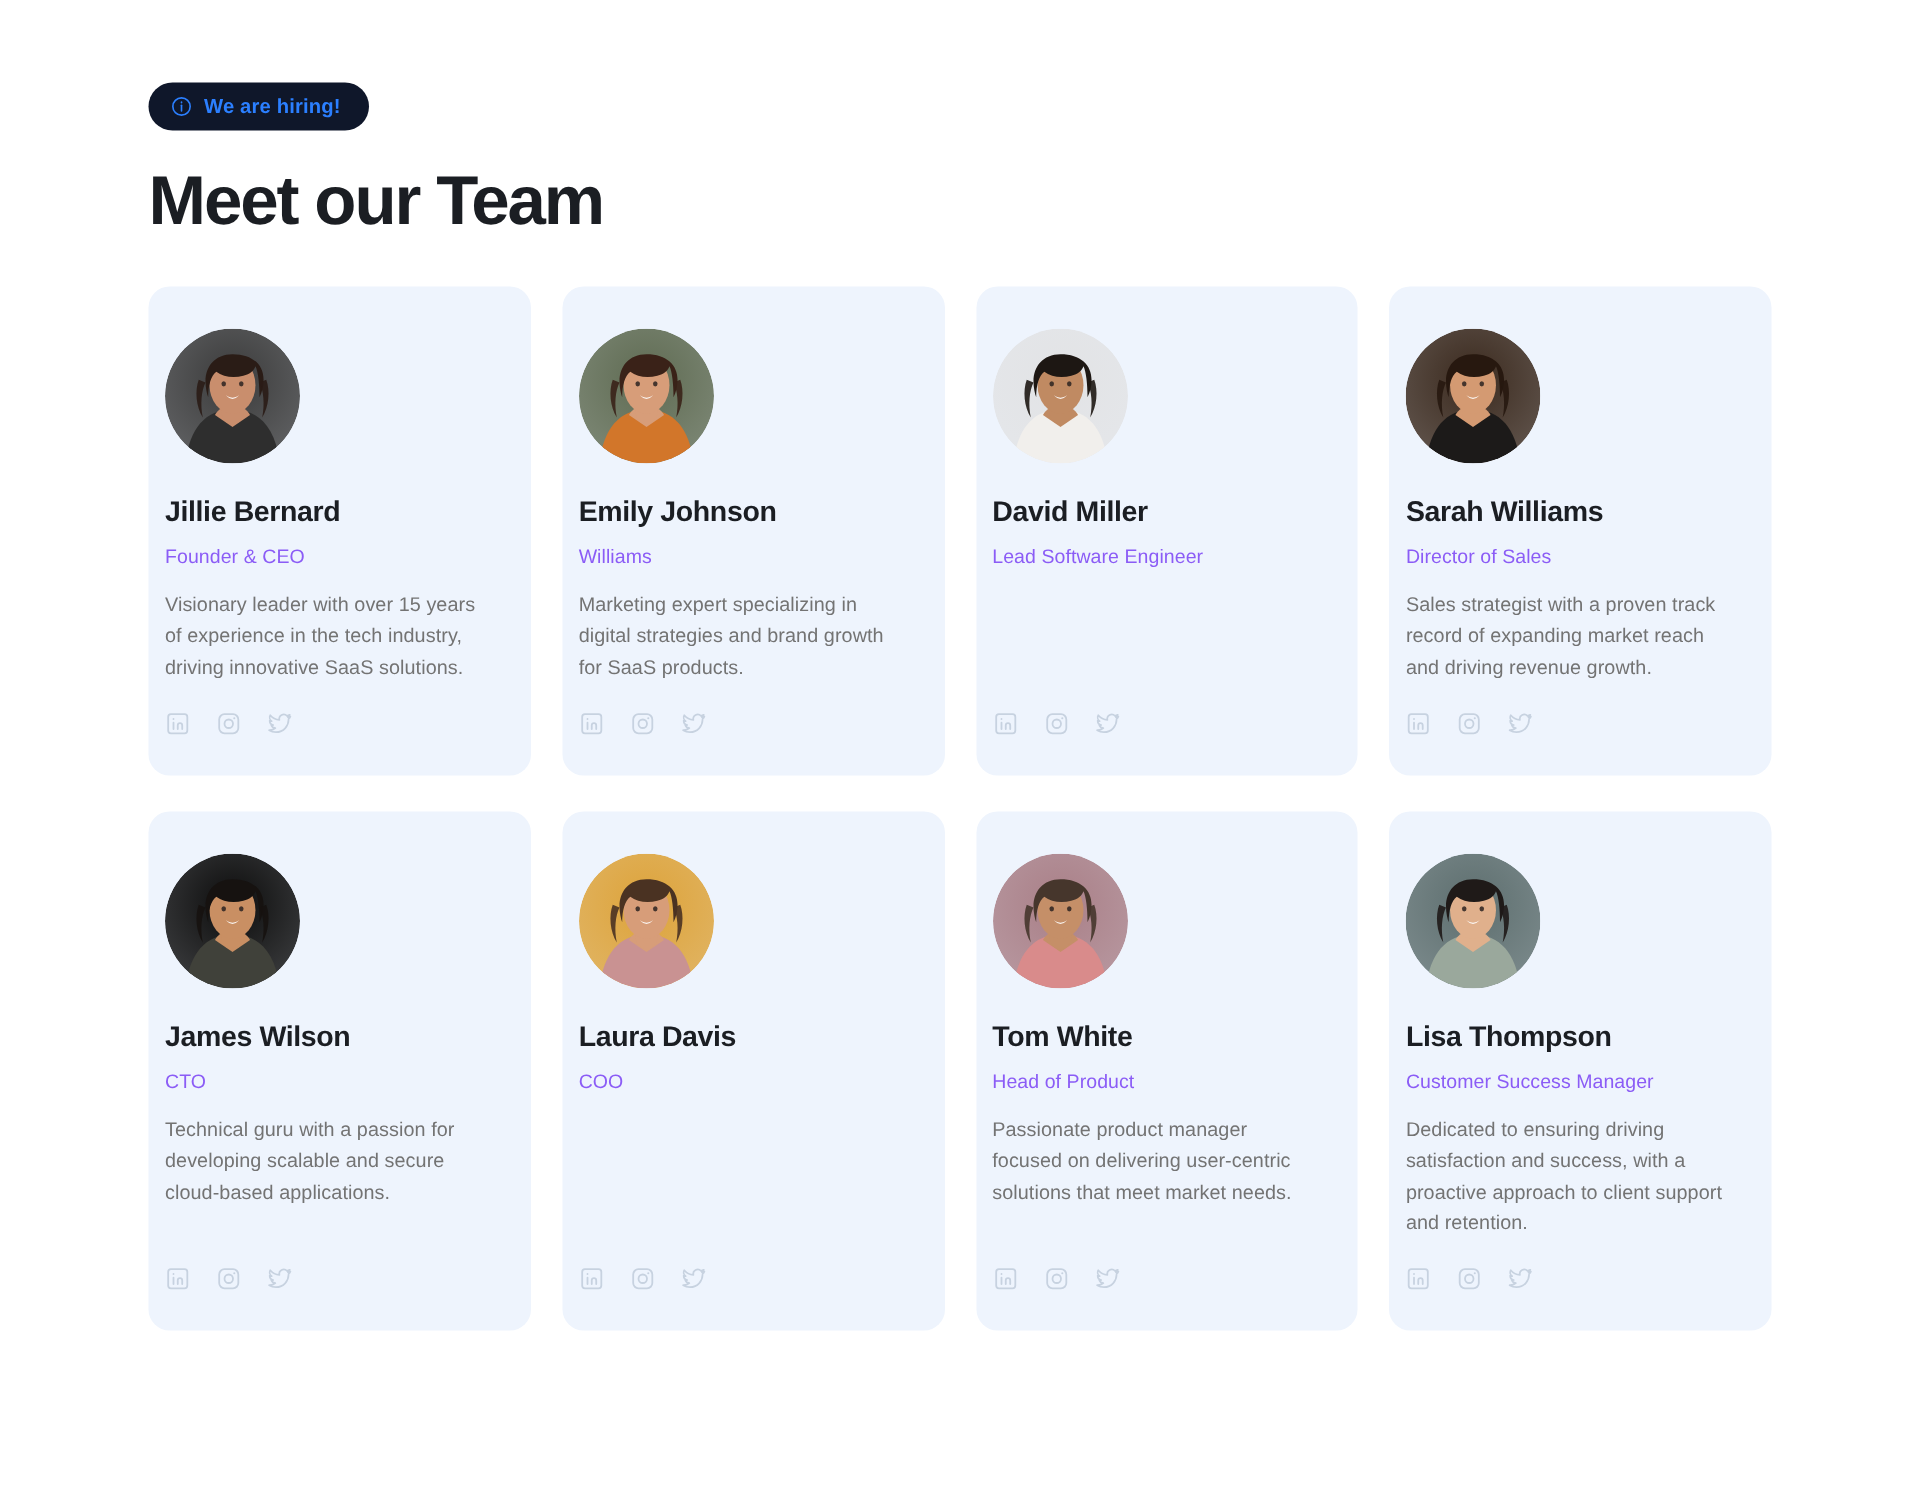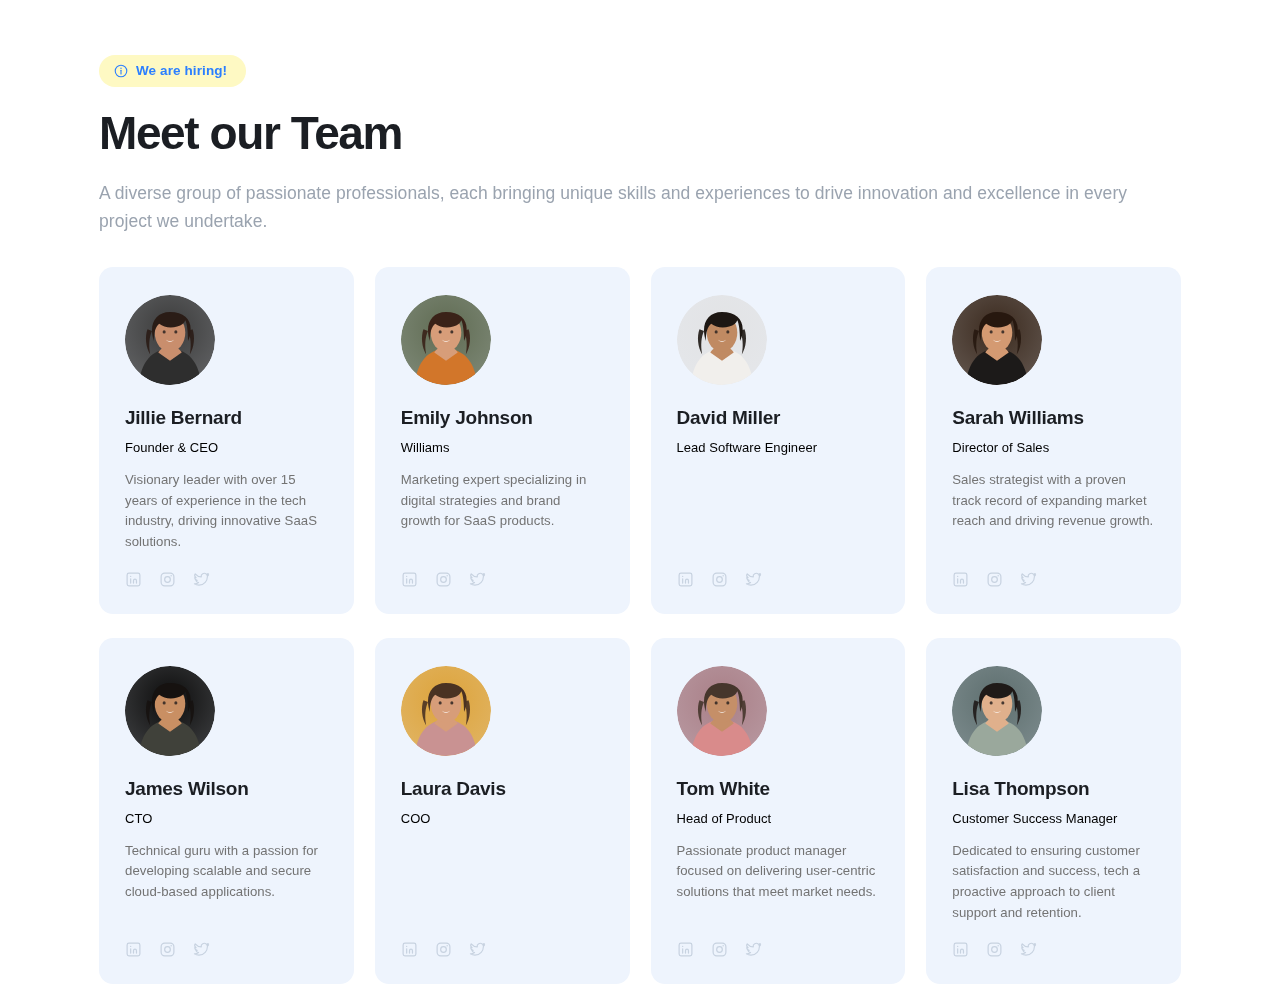--- a/index.html
+++ b/index.html
@@ -8,21 +8,21 @@
     background: #ffffff;
     font-family: "Liberation Sans", sans-serif;
     -webkit-font-smoothing: antialiased;
     overflow: hidden;
   }
   .page { padding: 55px 99px 0 99px; }
 
   
   .badge {
     display: inline-flex; align-items: center; gap: 8px;
-    background: #fef9c3; border-radius: 999px;
+    background: #0f172a; border-radius: 999px;
     padding: 9px 19px 9px 15px;
   }
   .badge-icon { width: 14px; height: 14px; display: block; flex: none; }
   .badge-label {
     font-size: 13.5px; font-weight: 700; color: #2b7fff;
     letter-spacing: 0.1px; line-height: 1;
   }
 
   
   .title {
@@ -39,39 +39,39 @@
   
   .grid {
     margin-top: 32px;
     display: grid;
     grid-template-columns: repeat(4, 1fr);
     gap: 24px 21px;
   }
   .card {
     background: #eef4fd;
     border-radius: 14px;
-    padding: 28px 27px 26px 26px;
+    padding: 28px 27px 26px 11px;
     min-height: 325px;
     display: flex; flex-direction: column;
   }
 
   .avatar {
     width: 90px; height: 90px; border-radius: 50%;
     overflow: hidden; position: relative; flex: none;
   }
   .avatar svg { display: block; width: 100%; height: 100%; }
 
   .name {
     margin-top: 22px;
     font-size: 19px; font-weight: 700; color: #1b1e23;
     letter-spacing: -0.25px; line-height: 1.2;
   }
   .role {
     margin-top: 10px;
-    font-size: 13px; color: #000000; line-height: 1.3;
+    font-size: 13px; color: #8b5cf6; line-height: 1.3;
     letter-spacing: 0.05px;
   }
   .bio {
     margin-top: 13px;
     font-size: 13.2px; line-height: 1.57; color: #737373;
     letter-spacing: 0.05px;
   }
   .socials {
     margin-top: auto; padding-top: 18px;
     display: flex; align-items: center; gap: 17px;
@@ -89,21 +89,20 @@
       <svg viewBox="0 0 16 16" fill="none" stroke="#2b7fff" stroke-width="1.25">
         <circle cx="8" cy="8" r="6.6"></circle>
         <line x1="8" y1="4.6" x2="8" y2="5.1" stroke-linecap="round"></line>
         <line x1="8" y1="7.1" x2="8" y2="11.4" stroke-linecap="round"></line>
       </svg>
     </span>
     <span class="badge-label">We are hiring!</span>
   </div>
 
   <h1 class="title">Meet our Team</h1>
-  <p class="subtitle">A diverse group of passionate professionals, each bringing unique skills and experiences to drive innovation and excellence in every project we undertake.</p>
 
   <div class="grid" id="grid">
       <div class="card">
         <div class="avatar">
           <svg viewBox="0 0 100 100" preserveAspectRatio="xMidYMid slice">
     <defs>
       <clipPath id="cav0">
                 <circle cx="50" cy="50" r="50"></circle>
               </clipPath>
       <radialGradient id="gav0" cx="50%" cy="38%" r="72%">
@@ -490,21 +489,21 @@
       <path d="M30 40 c-3 6 -4 16 -2 26 c-5 -8 -6 -20 -3 -28z" fill="#1f1a18" opacity="0.9"></path>
       <path d="M70 40 c3 6 4 16 2 26 c5 -8 6 -20 3 -28z" fill="#1f1a18" opacity="0.9"></path>
       <ellipse cx="43.5" cy="41" rx="1.7" ry="1.9" fill="#2b2321" opacity="0.85"></ellipse>
       <ellipse cx="56.5" cy="41" rx="1.7" ry="1.9" fill="#2b2321" opacity="0.85"></ellipse>
       <path d="M45 49.5 q5 3.6 10 0 q-5 5.4 -10 0z" fill="#ffffff" opacity="0.9"></path>
     </g>
   </svg>
         </div>
      <div class="name">Lisa Thompson</div>
      <div class="role">Customer Success Manager</div>
-     <div class="bio">Dedicated to ensuring customer satisfaction and success, tech a proactive approach to client support and retention.</div>
+     <div class="bio">Dedicated to ensuring driving satisfaction and success, with a proactive approach to client support and retention.</div>
      <div class="socials">
           <a class="social" href="#">
             <svg viewBox="0 0 24 24" fill="none" stroke="currentColor" stroke-width="1.7">
       <rect x="3" y="3" width="18" height="18" rx="2.6"></rect>
       <line x1="8" y1="11" x2="8" y2="17" stroke-linecap="round"></line>
       <circle cx="8" cy="7.6" r="0.9" fill="currentColor" stroke="none"></circle>
       <path d="M12 17 v-3.4 a2.1 2.1 0 0 1 4.2 0 V17" stroke-linecap="round" stroke-linejoin="round"></path>
     </svg>
           </a>
           <a class="social" href="#">

